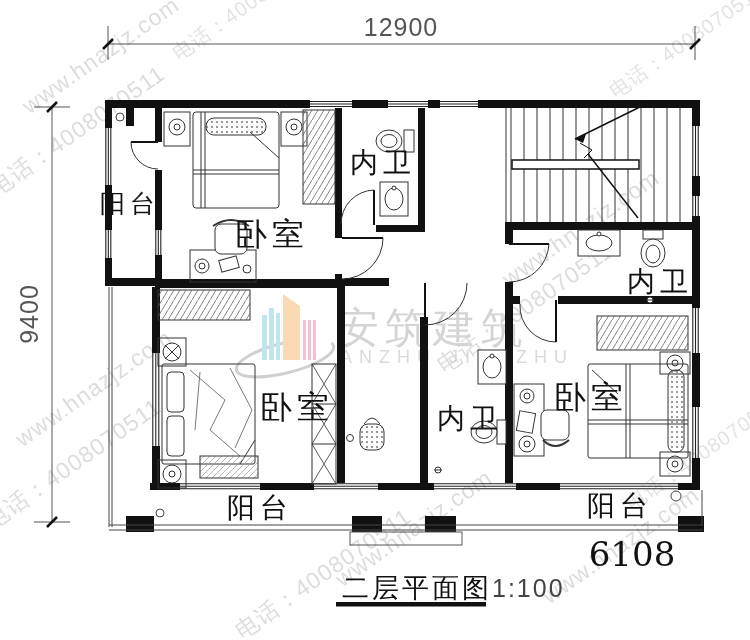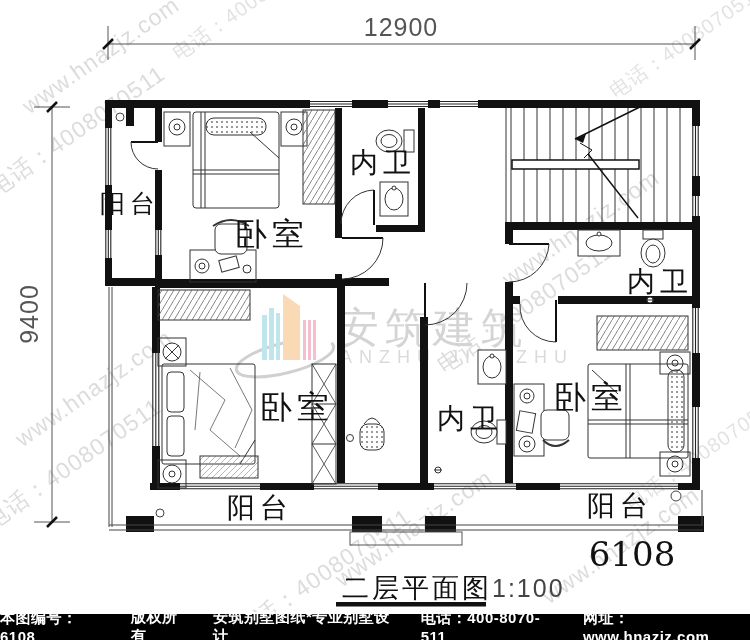--- a/index.html
+++ b/index.html
@@ -368,20 +368,13 @@
       <text x="260" y="517">阳台</text>
       <text x="620" y="515">阳台</text>
     </g>
 
     <text x="632" y="566" text-anchor="middle" font-size="34" font-family="'DejaVu Serif',serif" fill="#111">6108</text>
     <text x="342" y="597" font-size="27" letter-spacing="3" fill="#111">二层平面图</text>
     <rect x="336" y="602" width="150" height="4.5" fill="#111"></rect>
     <text x="492" y="597" font-size="25" letter-spacing="2" fill="#444">1:100</text>
   </svg>
 
-  <div class="footer-bar">
-    <span>本图编号：6108</span>
-    <span>版权所有</span>
-    <span>安筑别墅图纸*专业别墅设计</span>
-    <span>电话：400-8070-511</span>
-    <span>网址：www.hnazjz.com</span>
-  </div>
 </div>
 
 </body></html>

